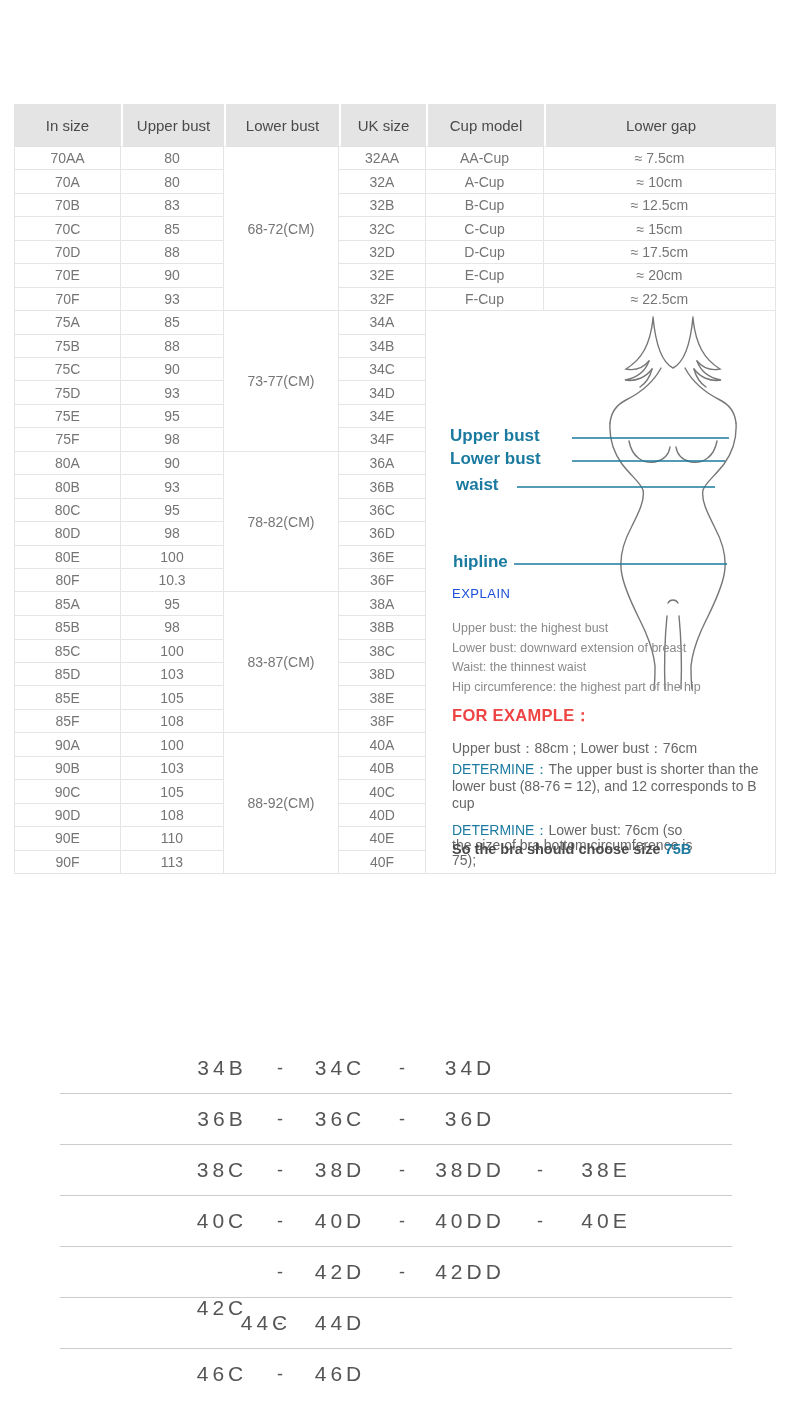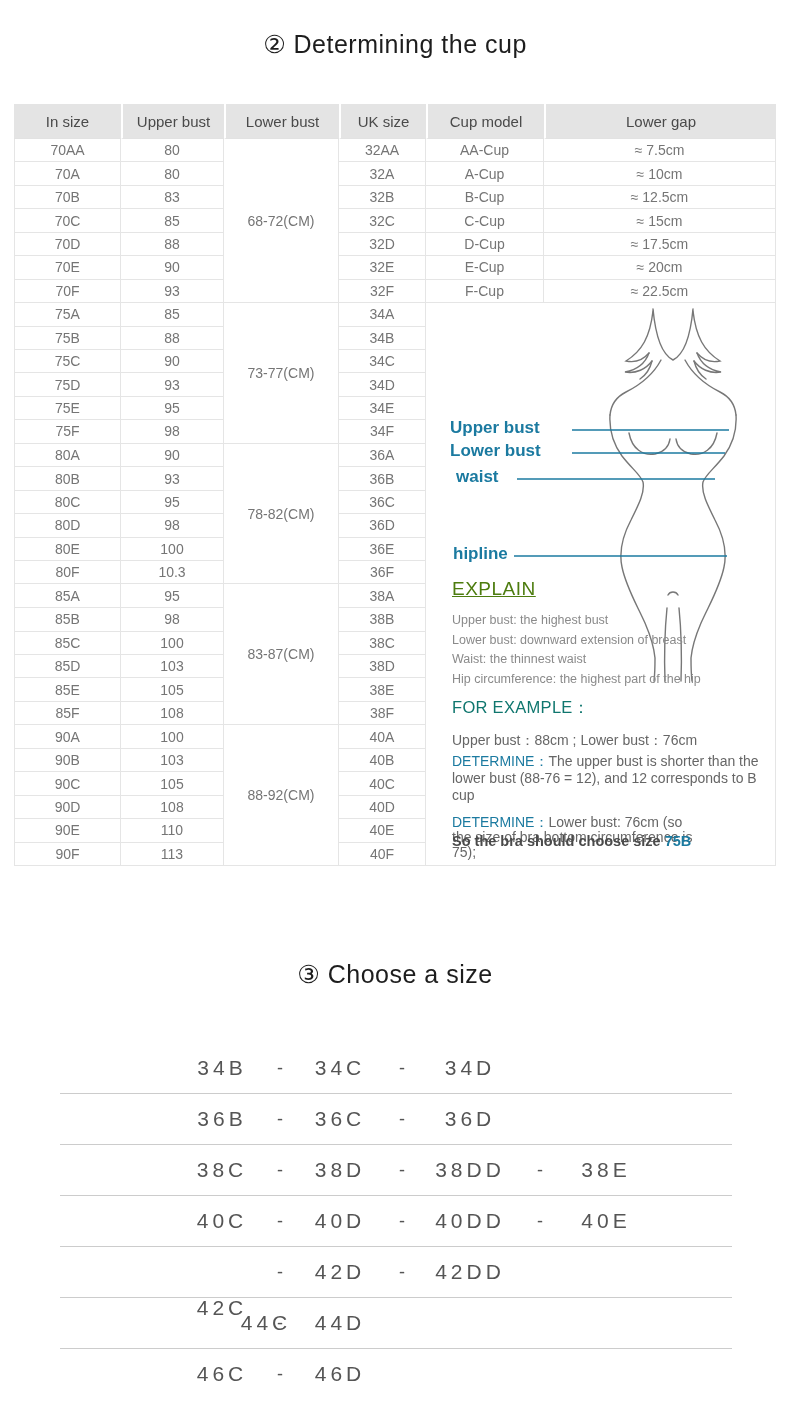--- a/index.html
+++ b/index.html
@@ -8,37 +8,37 @@
 
   
   .main-title{position:absolute;left:0;width:100%;text-align:center;
               font-size:25px;color:#1d1d1d;letter-spacing:0.5px;}
   .title-cup{top:30px;}
   .title-size{top:960px;}
 
   
   .sz-table{position:absolute;left:14px;top:104px;width:762px;
             border-collapse:separate;border-spacing:0;table-layout:fixed;}
-  .sz-table th{box-sizing:border-box;height:35px;background:#e4e4e4;color:#4a4a4a;
+  .sz-table th{box-sizing:border-box;height:43px;background:#e4e4e4;color:#4a4a4a;
                font-size:15px;font-weight:normal;text-align:center;padding:0;
                border-bottom:1px solid #e2e2e2;}
   .sz-table th + th{border-left:2px solid #fff;}
   .sz-table td{box-sizing:border-box;height:23.45px;padding:0;text-align:center;
                vertical-align:middle;font-size:14px;color:#757575;line-height:1;
                border-right:1px solid #e5e5e5;border-bottom:1px solid #e5e5e5;background:#fff;}
   .sz-table td:first-child{border-left:1px solid #e5e5e5;}
   .sz-table td.info-td{vertical-align:top;padding:0;}
 
   
   .info-cell{position:relative;width:100%;height:562px;overflow:hidden;text-align:left;}
   .figure-svg{position:absolute;left:0;top:0;}
   .m-label{position:absolute;color:#1b7aa0;font-size:17px;font-weight:600;white-space:nowrap;}
-  .explain-title{position:absolute;left:26px;top:276px;font-size:19px;color:#4d7c0f;letter-spacing:0.5px;text-decoration:underline;}
+  .explain-title{position:absolute;left:26px;top:276px;font-size:13px;color:#1d4ed8;letter-spacing:0.5px;}
   .explain-lines{position:absolute;left:26px;top:308px;font-size:12.5px;color:#8a8a8a;line-height:19.6px;white-space:nowrap;}
-  .for-example{position:absolute;left:26px;top:396px;font-size:16.5px;font-weight:normal;color:#0f766e;letter-spacing:0.3px;}
+  .for-example{position:absolute;left:26px;top:396px;font-size:16.5px;font-weight:bold;color:#ef4444;letter-spacing:0.3px;}
   .ex-line{position:absolute;left:26px;font-size:14px;color:#666;}
   .ex-meas{top:430px;}
   .ex-det1{top:450px;width:312px;line-height:17px;}
   .ex-det2{top:512px;width:252px;line-height:15px;}
   .det-label{color:#1b7aa0;}
   .ex-conclusion{position:absolute;left:26px;top:531px;font-size:14.5px;font-weight:bold;color:#4a4a4a;}
   .ex-conclusion .hl{color:#1b7aa0;}
 
   
   .size-rows{position:absolute;left:60px;top:1043px;width:672px;}
@@ -46,21 +46,20 @@
   .size-row:last-child{border-bottom:none;}
   .size-item,.dash-item{position:absolute;top:50%;transform:translate(-50%,-50%);
       color:#555;font-size:21px;letter-spacing:4px;white-space:nowrap;}
   .dash-item{font-size:18px;letter-spacing:0;}
 </style>
 </head>
 <body>
 
 <div class="page">
 
-  <div class="main-title title-cup">② Determining the cup</div>
 
   <table class="sz-table">
     <colgroup>
       <col style="width:107px">
         <col style="width:103px">
         <col style="width:115px">
       <col style="width:87px">
         <col style="width:118px">
         <col style="width:232px">
     </colgroup>
@@ -308,21 +307,20 @@
           <td>40E</td>
         </tr>
         <tr>
           <td>90F</td>
           <td>113</td>
           <td>40F</td>
         </tr>
       </tbody>
   </table>
 
-  <div class="main-title title-size">③ Choose a size</div>
 
   <div class="size-rows">
       <div class="size-row">
         <span class="size-item" style="left: 162px;">34B</span>
         <span class="dash-item" style="left: 220px;">-</span>
         <span class="size-item" style="left: 280px;">34C</span>
         <span class="dash-item" style="left: 342px;">-</span>
         <span class="size-item" style="left: 410px;">34D</span>
       </div>
       <div class="size-row">

